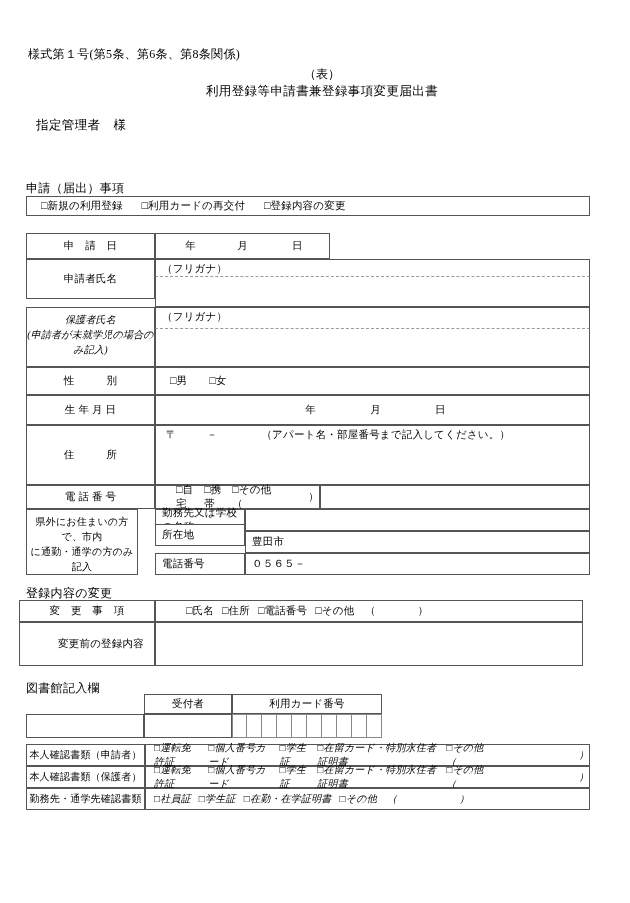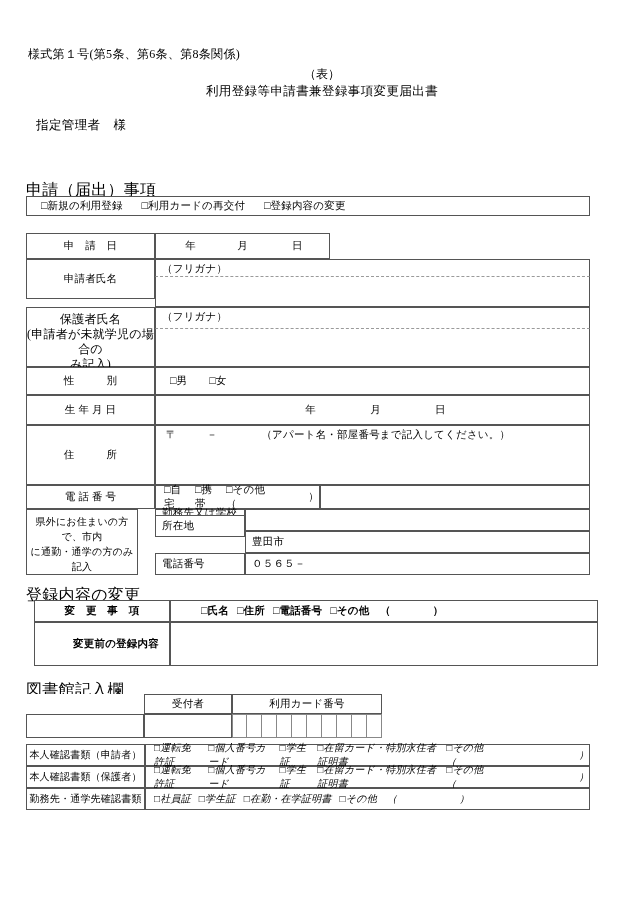--- a/index.html
+++ b/index.html
@@ -68,21 +68,21 @@
     left: 48px;
     top: 148px;
     font-size: 12px;
     letter-spacing: 0.2px;
     white-space: nowrap;
   }
 
   
   .section-caption {
     position: absolute;
-    font-size: 16px;
+    font-size: 12px;
     letter-spacing: 0.3px;
     white-space: nowrap;
     font-family: Liberation Mono, monospace;
   }
   #cap-apply   { left: 26px; top: 180px; }
   #cap-change  { left: 26px; top: 585px; }
   #cap-library { left: 26px; top: 680px; }
 
   
   .frame {
@@ -146,26 +146,25 @@
   .dashed-bottom { border-bottom: 1px dashed #9a9a9a; }
   .no-top { border-top: none; }
 
   .ymd {
     display: inline-block;
   }
   .ymd i { font-style: normal; display: inline-block; }
 
   
   #change-table {
-    left: 34px;
+    left: 19px;
     top: 600px;
     width: 564px;
     height: 66px;
     border: none;
-    font-weight: bold;
   }
 
   
   #library-table {
     left: 26px;
     top: 694px;
     width: 564px;
     height: 116px;
     border: none;
   }
@@ -205,21 +204,21 @@
         <i style="width:46px;text-align:center;">年</i>
         <i style="width:52px;text-align:center;">月</i>
         <i style="width:52px;text-align:center;">日</i>
       </span>
     </div>
 
     <div class="cell label" style="left:0;top:26px;width:129px;height:40px;">申請者氏名</div>
     <div class="cell val top dashed-bottom" style="left:129px;top:26px;width:435px;height:18px;">（フリガナ）</div>
     <div class="cell val no-top" style="left:129px;top:44px;width:435px;height:30px;"></div>
 
-    <div class="cell label multi" style="left:0;top:74px;width:129px;height:60px;font-size:12px;">
+    <div class="cell label multi" style="left:0;top:74px;width:129px;height:60px;font-size:10px;font-style:italic;">
       <div>保護者氏名</div>
       <div>(申請者が未就学児の場合の</div>
       <div>み記入)</div>
     </div>
     <div class="cell val top dashed-bottom" style="left:129px;top:74px;width:435px;height:22px;">（フリガナ）</div>
     <div class="cell val no-top" style="left:129px;top:96px;width:435px;height:38px;"></div>
 
     <div class="cell label" style="left:0;top:134px;width:129px;height:28px;">性　　　別</div>
     <div class="cell val" style="left:129px;top:134px;width:435px;height:28px;">
       <span style="margin-left:8px;margin-right:22px;">□男</span>
@@ -237,36 +236,36 @@
 
     <div class="cell label" style="left:0;top:192px;width:129px;height:60px;">住　　　所</div>
     <div class="cell val top" style="left:129px;top:192px;width:435px;height:60px;">
       <span style="margin-left:4px;">〒</span>
       <span style="margin-left:30px;">－</span>
       <span style="margin-left:44px;">（アパート名・部屋番号まで記入してください。）</span>
     </div>
 
     <div class="cell label" style="left:0;top:252px;width:129px;height:24px;">電 話 番 号</div>
     <div class="cell val" style="left:129px;top:252px;width:165px;height:24px;">
-      <span style="margin-left:2px;margin-right:6px;">□自宅</span>
+      <span style="margin-left:14px;margin-right:6px;">□自宅</span>
       <span style="margin-right:6px;">□携帯</span>
       <span>□その他　（</span>
       <span style="margin-left:28px;">）</span>
     </div>
     <div class="cell val" style="left:294px;top:252px;width:270px;height:24px;"></div>
 
     <div class="cell label multi" style="left:0;top:276px;width:112px;height:66px;font-size:10px;display:flex;flex-direction:column;justify-content:center;">
       <div>県外にお住まいの方で、市内</div>
       <div>に通勤・通学の方のみ記入</div>
     </div>
 
     <div class="cell val" style="left:129px;top:276px;width:90px;height:22px;">勤務先又は学校の名称</div>
     <div class="cell val" style="left:219px;top:276px;width:345px;height:22px;"></div>
 
-    <div class="cell val" style="left:129px;top:282px;width:90px;height:22px;">所在地</div>
+    <div class="cell val" style="left:129px;top:291px;width:90px;height:22px;">所在地</div>
     <div class="cell val" style="left:219px;top:298px;width:345px;height:22px;">豊田市</div>
 
     <div class="cell val" style="left:129px;top:320px;width:90px;height:22px;">電話番号</div>
     <div class="cell val" style="left:219px;top:320px;width:345px;height:22px;">０５６５－</div>
   </div>
 
   <div class="section-caption" id="cap-change">登録内容の変更</div>
   <div class="frame" id="change-table">
     <div class="cell label" style="left:0;top:0;width:136px;height:22px;">変　更　事　項</div>
     <div class="cell val" style="left:136px;top:0;width:428px;height:22px;padding-left:28px;">

